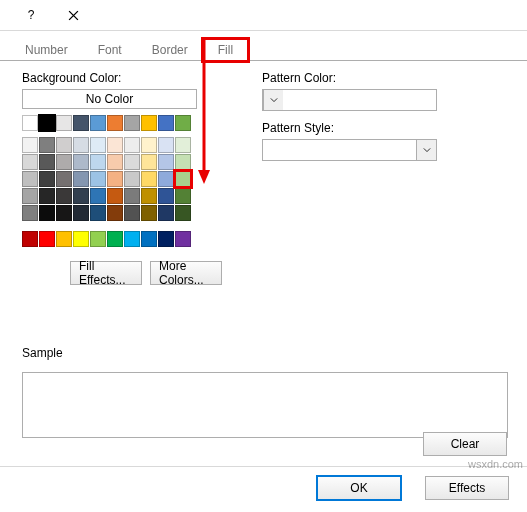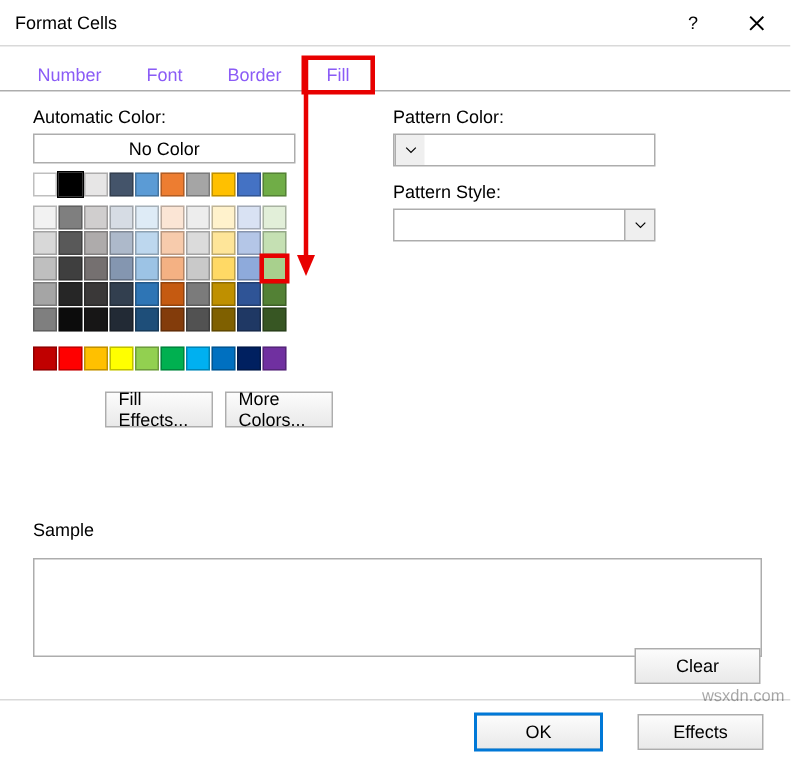--- a/index.html
+++ b/index.html
@@ -8,21 +8,21 @@
     
     .titlebar { height: 30px; display: flex; align-items: center; padding: 0 2px 0 10px; }
     .titlebar .title { flex: 1; color: #000; }
     .titlebar .tbtn { width: 42px; height: 28px; display: flex; align-items: center; justify-content: center; color: #000; }
     .titlebar .tbtn svg { width: 11px; height: 11px; }
 
     .sep { height: 1px; background: #d9d9d9; }
 
     
     .tabs { display: flex; align-items: flex-end; padding: 6px 10px 0 10px; border-bottom: 1px solid #adadad; height: 30px; }
-    .tab { padding: 3px 14px; color: #8b5cf6; position: relative; top: 1px; border: 1px solid transparent; }
+    .tab { padding: 3px 14px; color: #737373; position: relative; top: 1px; border: 1px solid transparent; }
     .tab.active { border: 1px solid #adadad; border-bottom: 1px solid #fff; background: #fff; }
     .tab.hilite { outline: 3px solid #e80000; outline-offset: -1px; }
 
     
     .content { padding: 10px 16px 10px 22px; display: flex; gap: 40px; position: relative; }
     .left { width: 200px; }
     .right { flex: 1; }
 
     .lbl { color: #000; margin-bottom: 4px; }
 
@@ -61,40 +61,39 @@
     .wm { position:absolute; right:4px; bottom:42px; font-size:11px; color:rgba(0,0,0,0.35); }
 
     
     .arrow-svg { position:absolute; left:198px; top:38px; pointer-events:none; }
 
   </style>
 </head>
 <body>
 
 <div class="titlebar">
-  <div class="title">Format Cells</div>
   <div class="tbtn">?</div>
   <div class="tbtn">
     <svg viewBox="0 0 10 10">
         <path d="M1 1 L9 9 M9 1 L1 9" stroke="#000" stroke-width="1.2"></path>
       </svg>
   </div>
 </div>
 <div class="sep"></div>
 
 <div class="tabs">
   <div class="tab">Number</div>
   <div class="tab">Font</div>
   <div class="tab">Border</div>
   <div class="tab active hilite">Fill</div>
 </div>
 
 <div class="content">
   <div class="left">
-    <div class="lbl">Automatic Color:</div>
+    <div class="lbl">Background Color:</div>
     <div class="nocolor">No Color</div>
 
     <div class="palette" id="theme-row1">
         <div class="sw" style="background: rgb(255, 255, 255);"></div>
         <div class="sw sel" style="background: rgb(0, 0, 0);"></div>
         <div class="sw" style="background: rgb(231, 230, 230);"></div>
         <div class="sw" style="background: rgb(68, 84, 106);"></div>
         <div class="sw" style="background: rgb(91, 155, 213);"></div>
         <div class="sw" style="background: rgb(237, 125, 49);"></div>
         <div class="sw" style="background: rgb(165, 165, 165);"></div>

